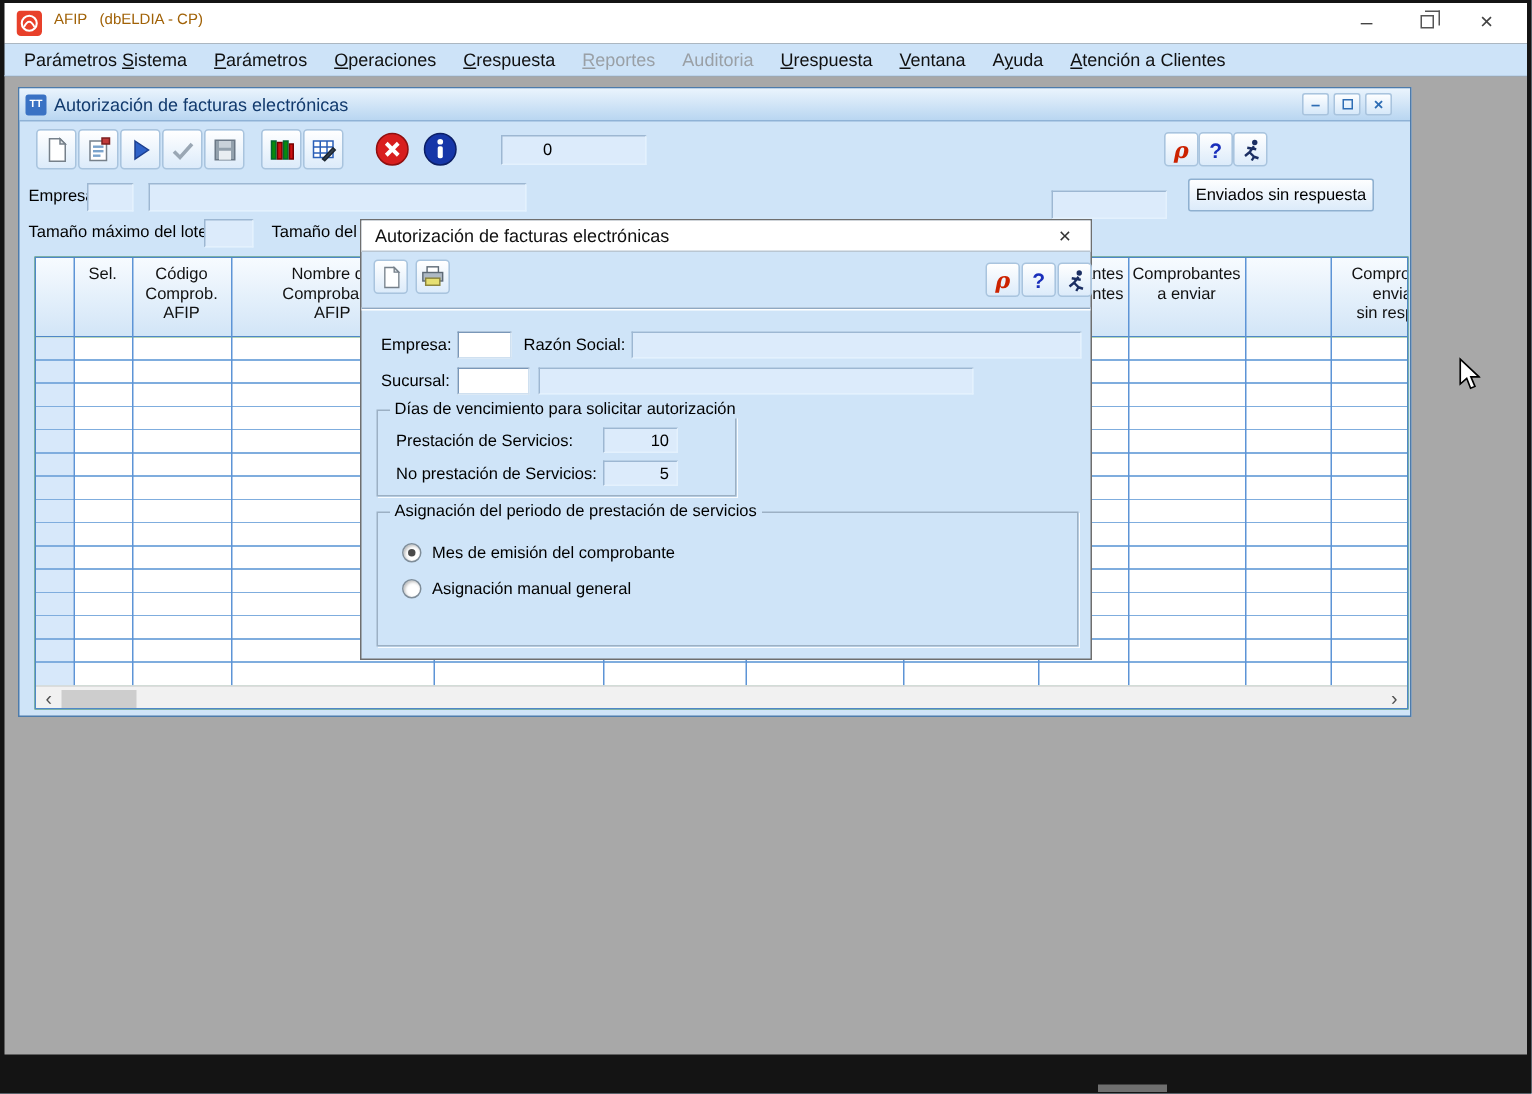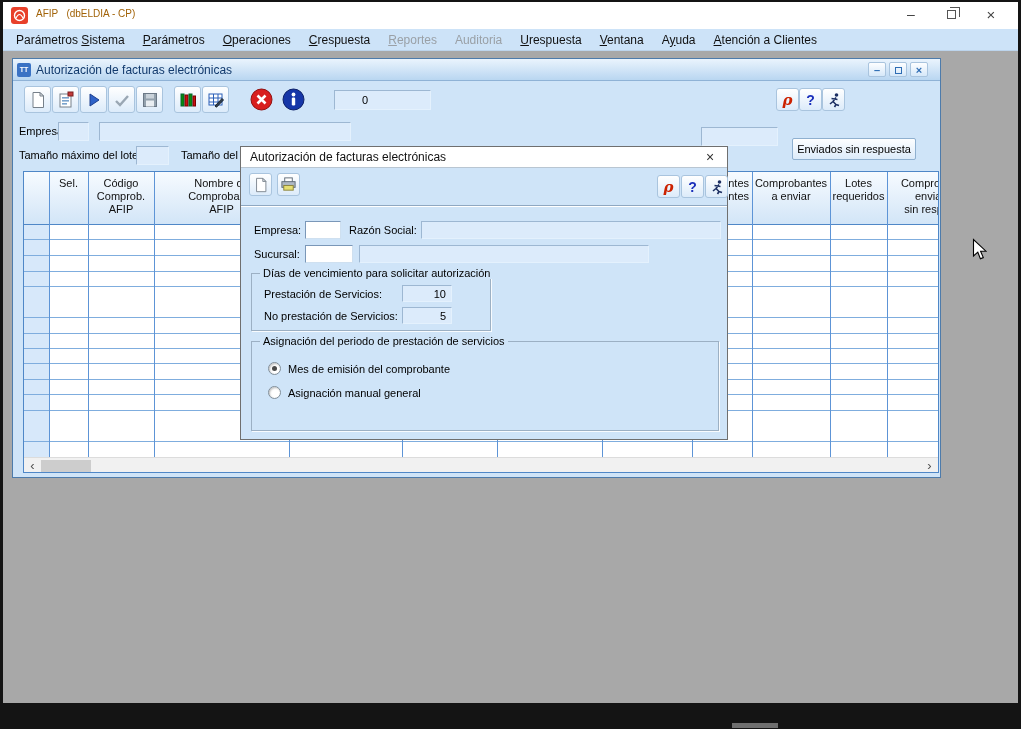--- a/index.html
+++ b/index.html
@@ -202,21 +202,21 @@
 
       <span class="lbl" style="left:6px; top:66px;">Empresa:</span>
       <input class="inp-dis" style="left: 45px; top: 63px; width: 31px; height: 19px;" readonly="">
       <input class="inp-dis" style="left: 86px; top: 63px; width: 252px; height: 19px;" readonly="">
 
       <span class="lbl" style="left:6px; top:90px;">Tamaño máximo del lote:</span>
       <input class="inp-dis" style="left: 123px; top: 87px; width: 33px; height: 19px;" readonly="">
       <span class="lbl" style="left:168px; top:90px;">Tamaño del l</span>
 
       <input class="inp-dis" style="left: 688px; top: 68px; width: 77px; height: 19px;" readonly="">
-      <button class="push-btn" style="left:779px; top:79px; width:124px; height:22px;">Enviados sin respuesta</button>
+      <button class="push-btn" style="left:779px; top:60px; width:124px; height:22px;">Enviados sin respuesta</button>
 
       <div class="table">
         <div class="thead">
           <div class="hcell" style="left:25px; width:39px;">
               <span class="hline">Sel.</span>
             </div>
           <div class="hcell" style="left:64px; width:66px;">
             <span class="hline">Código</span>
             <span class="hline">Comprob.</span>
             <span class="hline">AFIP</span>
@@ -226,24 +226,20 @@
             <span class="hline">Comprobante</span>
             <span class="hline">AFIP</span>
           </div>
           <div class="hcell hcell-right" style="left:668px; width:60px;">
             <span style="top:5px;">Comprobantes</span>
             <span style="top:18px;">pendientes</span>
           </div>
           <div class="hcell" style="left:728px; width:78px;">
             <span class="hline">Comprobantes</span>
             <span class="hline">a enviar</span>
-          </div>
-          <div class="hcell" style="left:806px; width:57px;">
-            <span class="hline">Lotes</span>
-            <span class="hline">requeridos</span>
           </div>
           <div class="hcell" style="left:863px; width:100px;">
             <span class="hline">Comprobantes</span>
             <span class="hline">enviados</span>
             <span class="hline">sin respuesta</span>
           </div>
         </div>
 
         <div class="rows-bg"></div>
         <div class="sel-col"></div>

